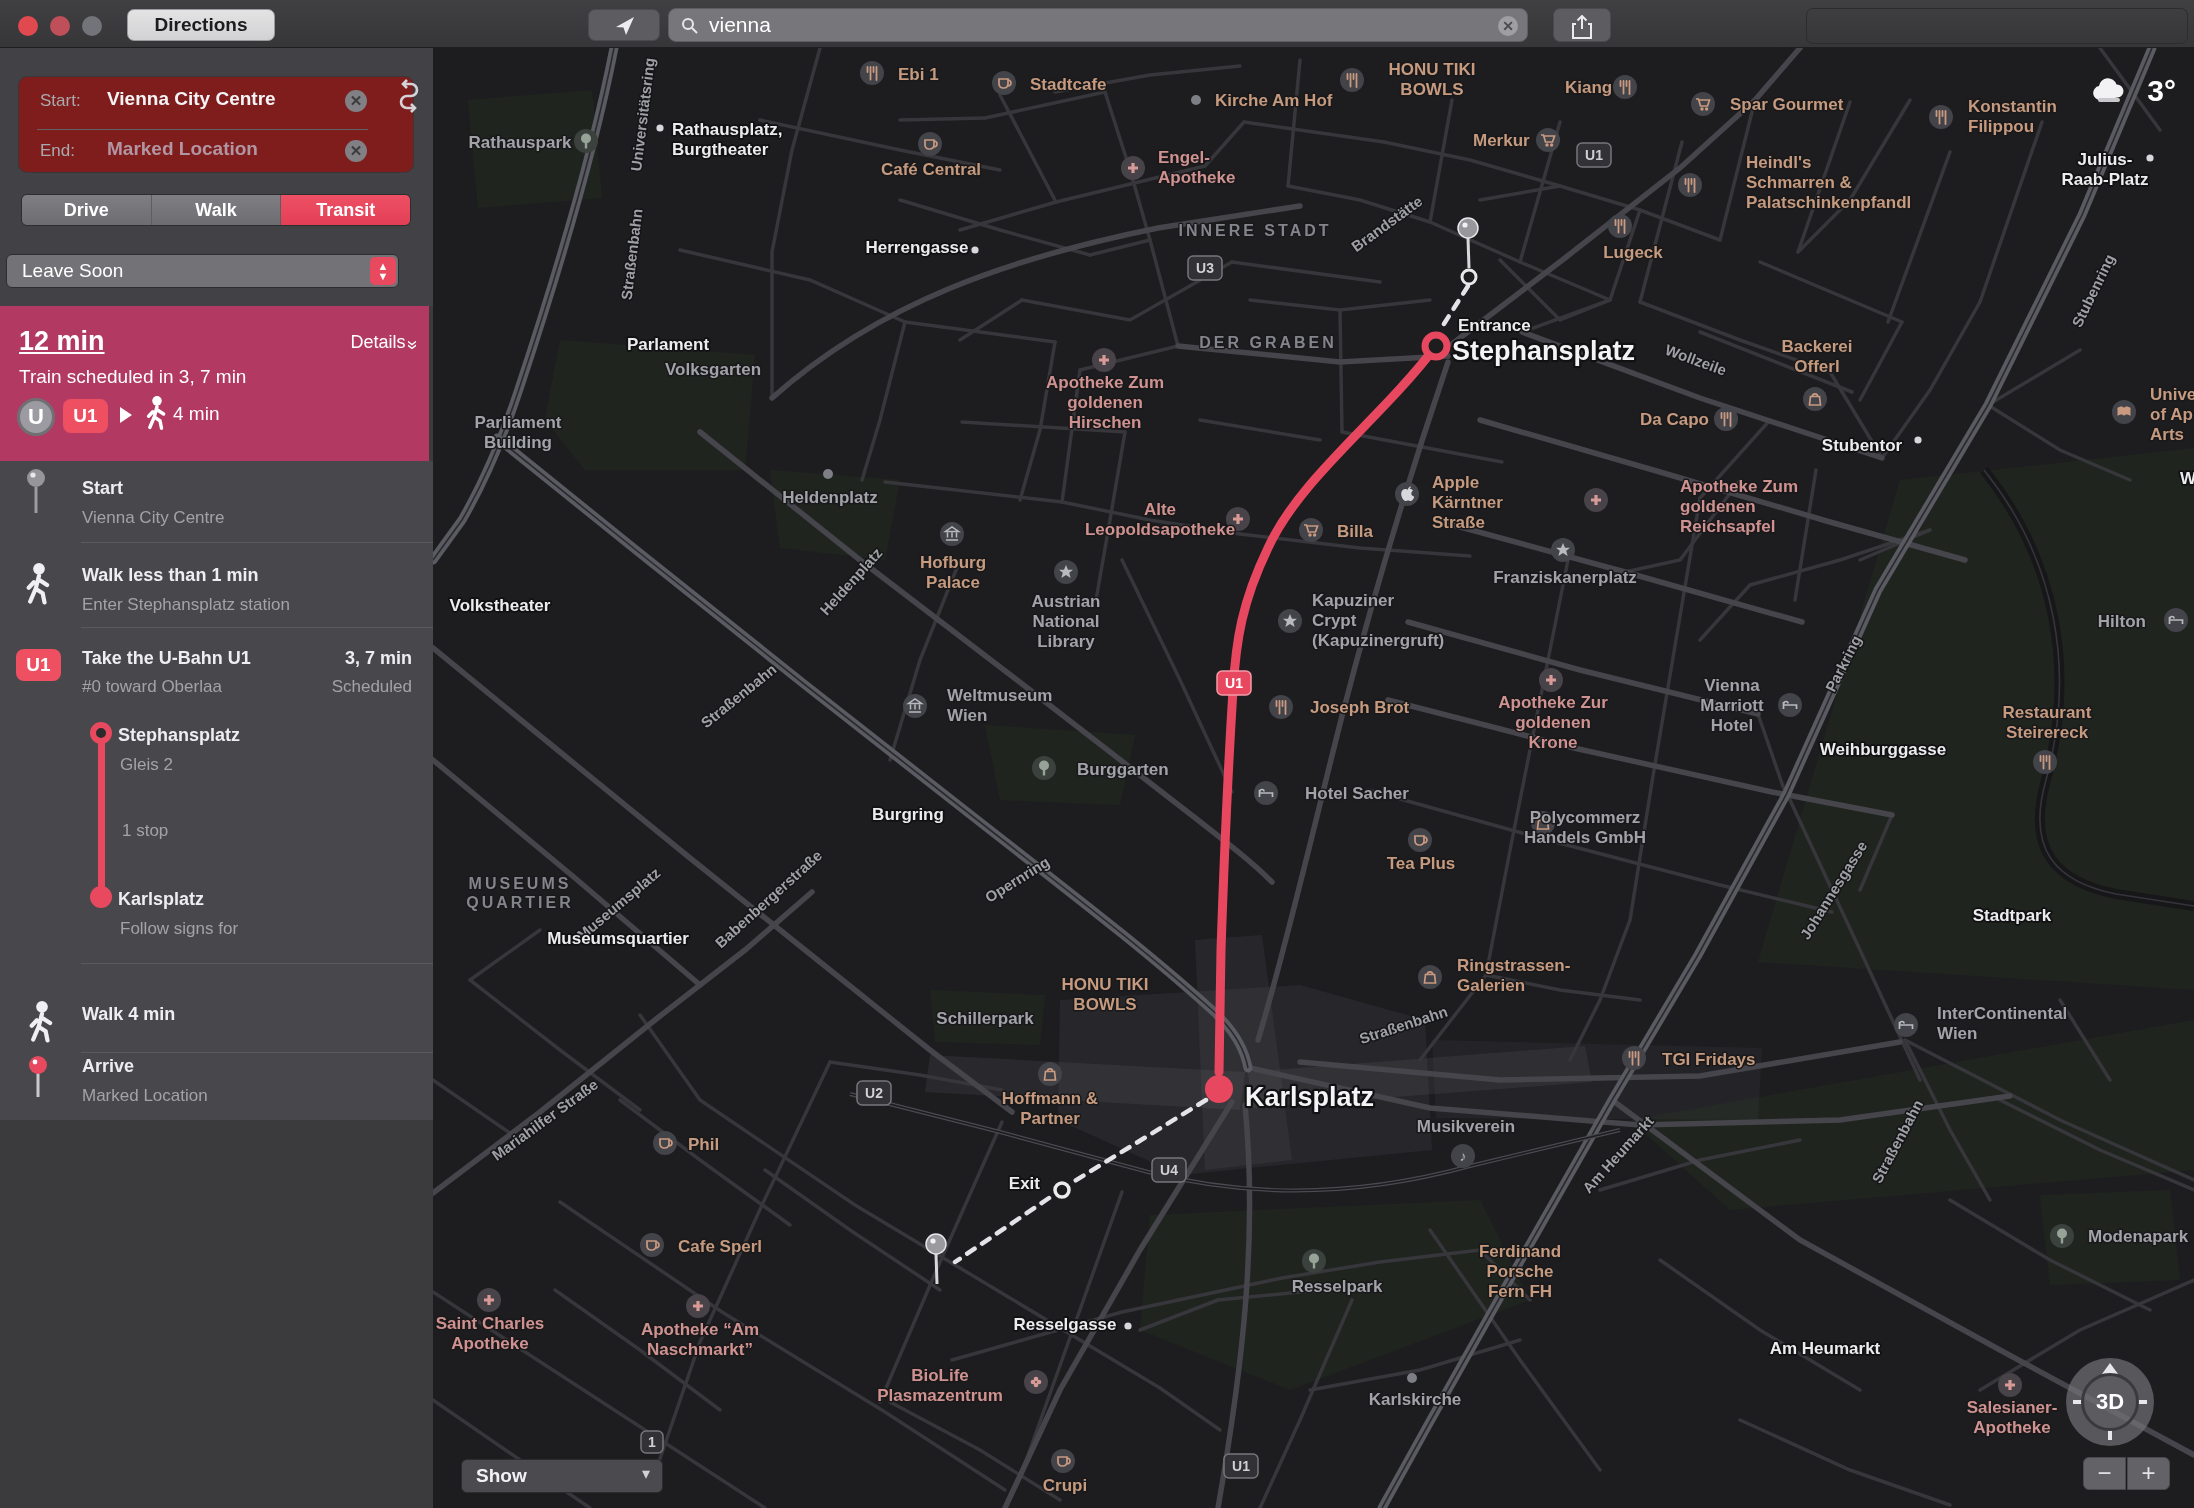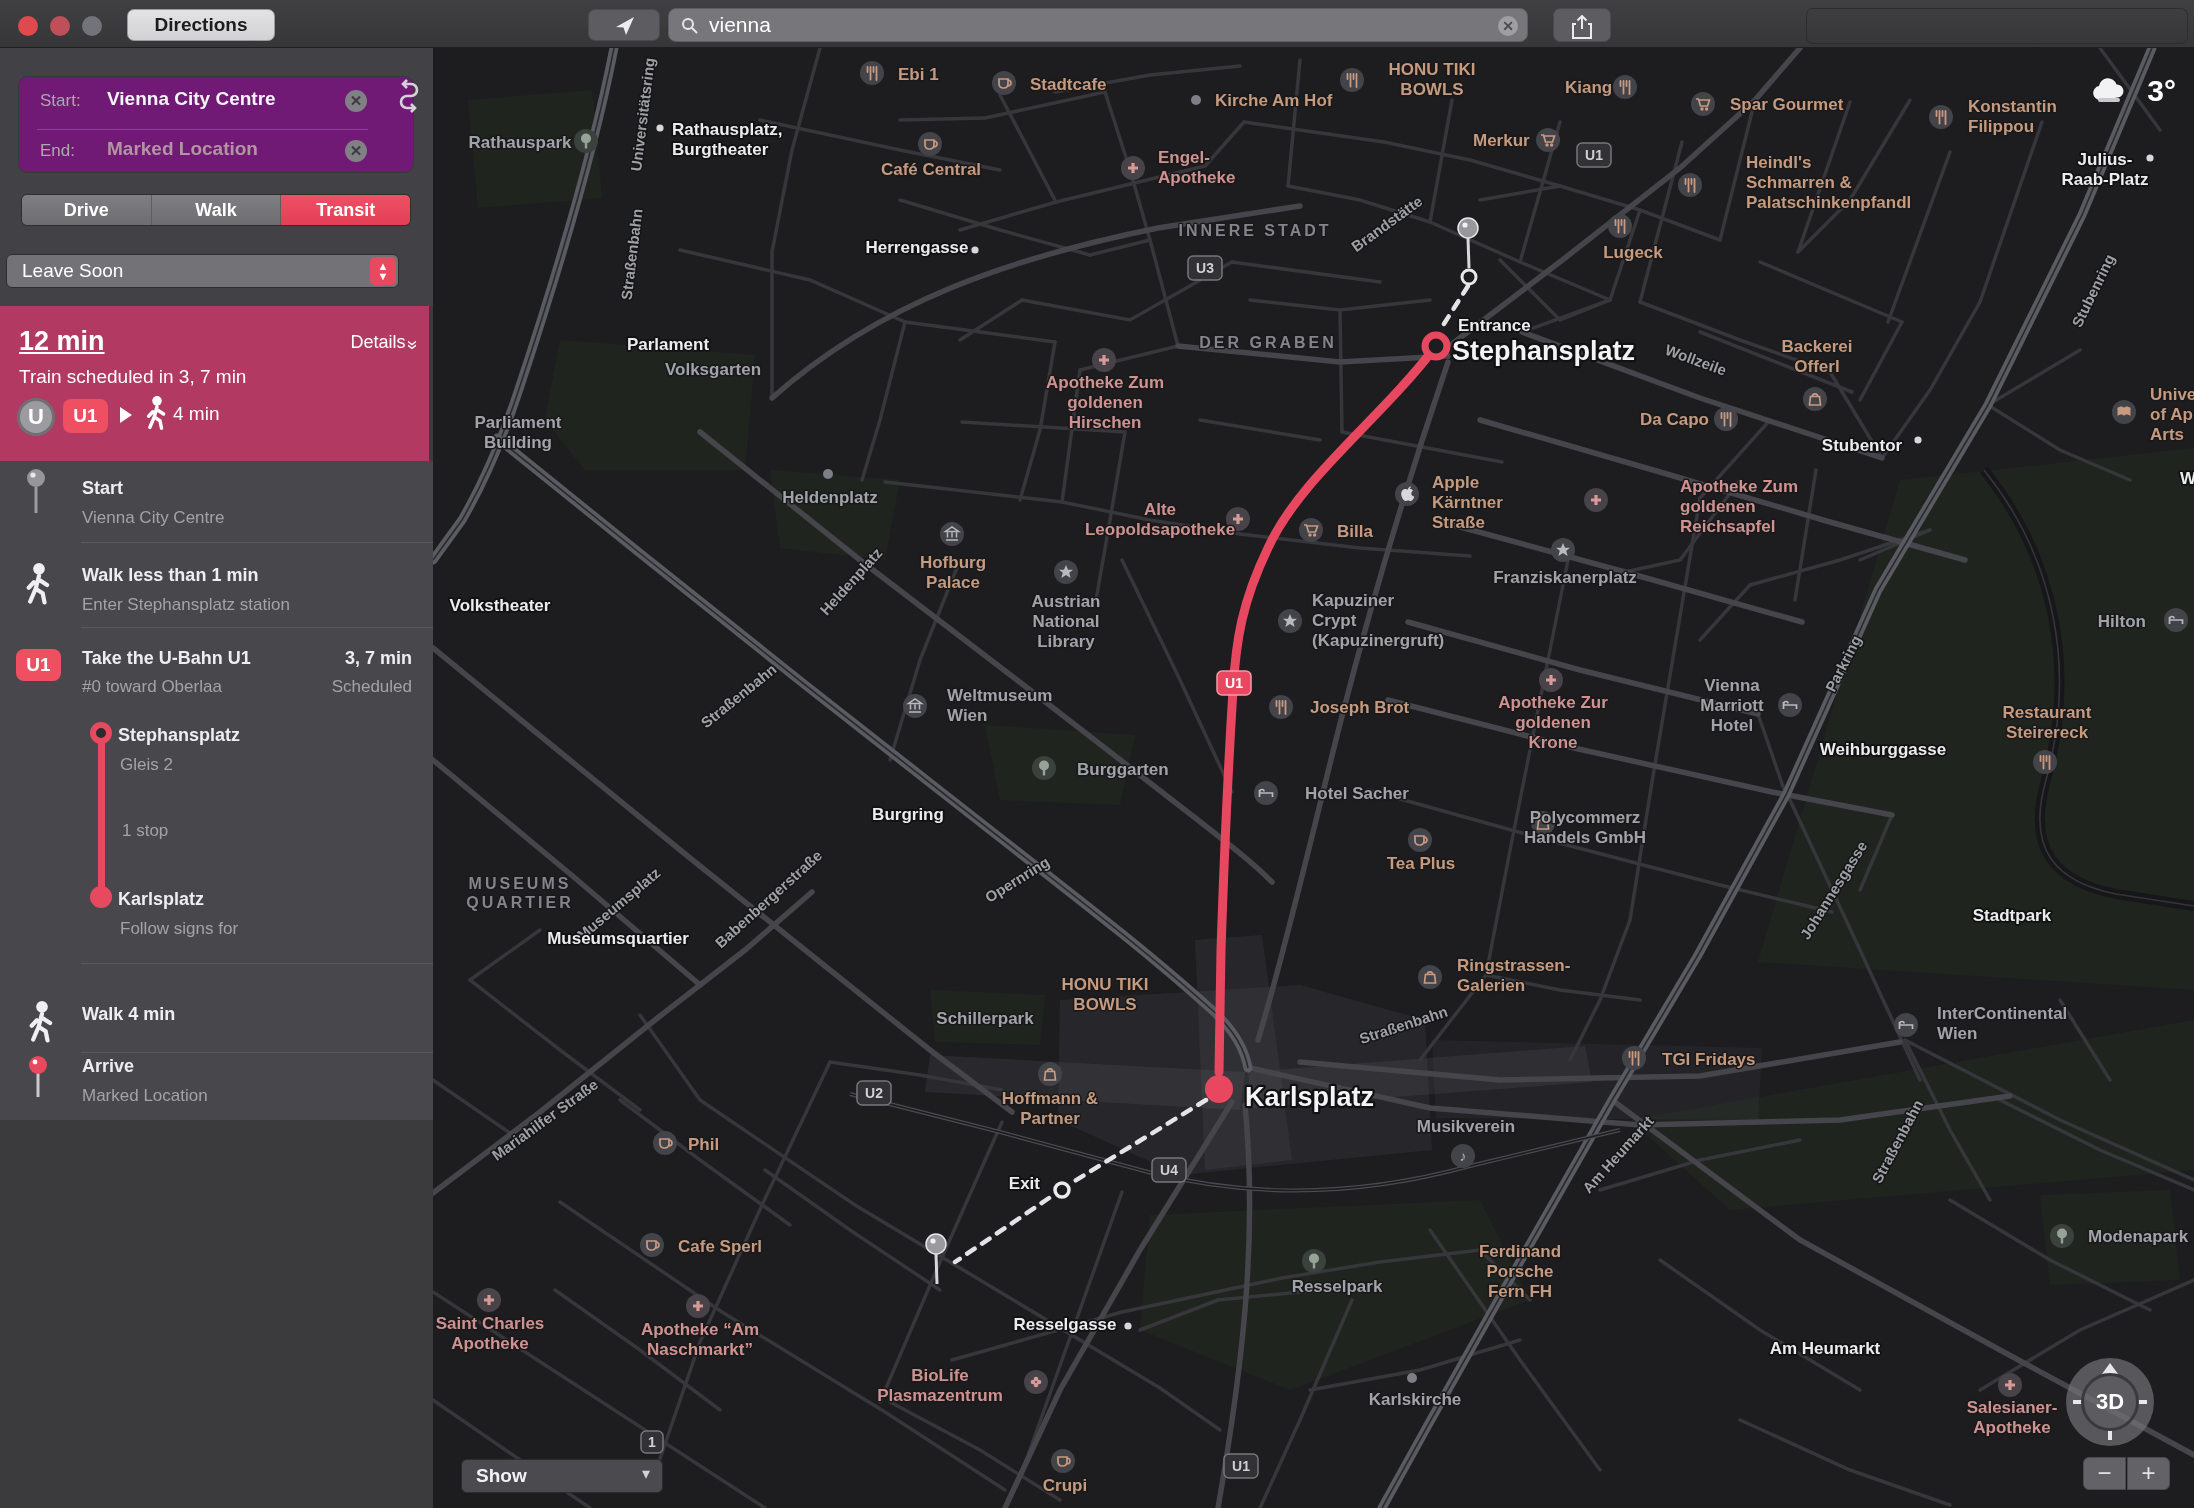--- a/index.html
+++ b/index.html
@@ -34,21 +34,21 @@
   .mode-item { flex:1 1 0; text-align:center; font-size:19px; font-weight:bold;
     color:#f0f0f2; background:#59595e; line-height:34px; border-right:1px solid #46464a;margin-top:48px; }
   .mode-item:last-child { border-right:none; }
   .mode-item.sel { background:#d9d9db; color:#1c1c1e; }
 
   
   #sidebar { position:absolute; left:0; top:48px; width:433px; height:1460px;
     background:#3b3b3e; z-index:20; }
   #sb-top { position:absolute; left:0; top:0; width:433px; height:258px; background:#424246; }
   #fields-box { position:absolute; left:18px; top:28px; width:396px; height:97px;
-    background:#701a75; border-radius:9px; border:1px solid #38383b; }
+    background:#7f1d1d; border-radius:9px; border:1px solid #38383b; }
   .fld-label { position:absolute; left:21px; font-size:17px; color:#a9a9ae; }
   .fld-value { position:absolute; left:88px; font-size:19px; font-weight:bold; color:#f4f4f6; }
   .fld-clear { position:absolute; right:46px; width:22px; height:22px; border-radius:50%;
     background:#808085; color:#3c3c3f; font-size:15px; font-weight:bold; text-align:center; line-height:22px; }
   #fld-divider { position:absolute; left:18px; top:52px; width:331px; height:1px; background:#626266; }
   #swap-btn { position:absolute; right:8px; top:30px; width:30px; height:38px; }
   #travel-seg { position:absolute; left:21px; top:146px; width:390px; height:32px;
     border-radius:6px; overflow:hidden; display:flex; border:1px solid #2e2e31; }
   .travel-item { flex:1 1 0; text-align:center; font-size:18px; font-weight:bold; color:#fff;
     background:linear-gradient(#7e7e83,#6c6c71); line-height:31px; border-right:1px solid #5d5d62; }

